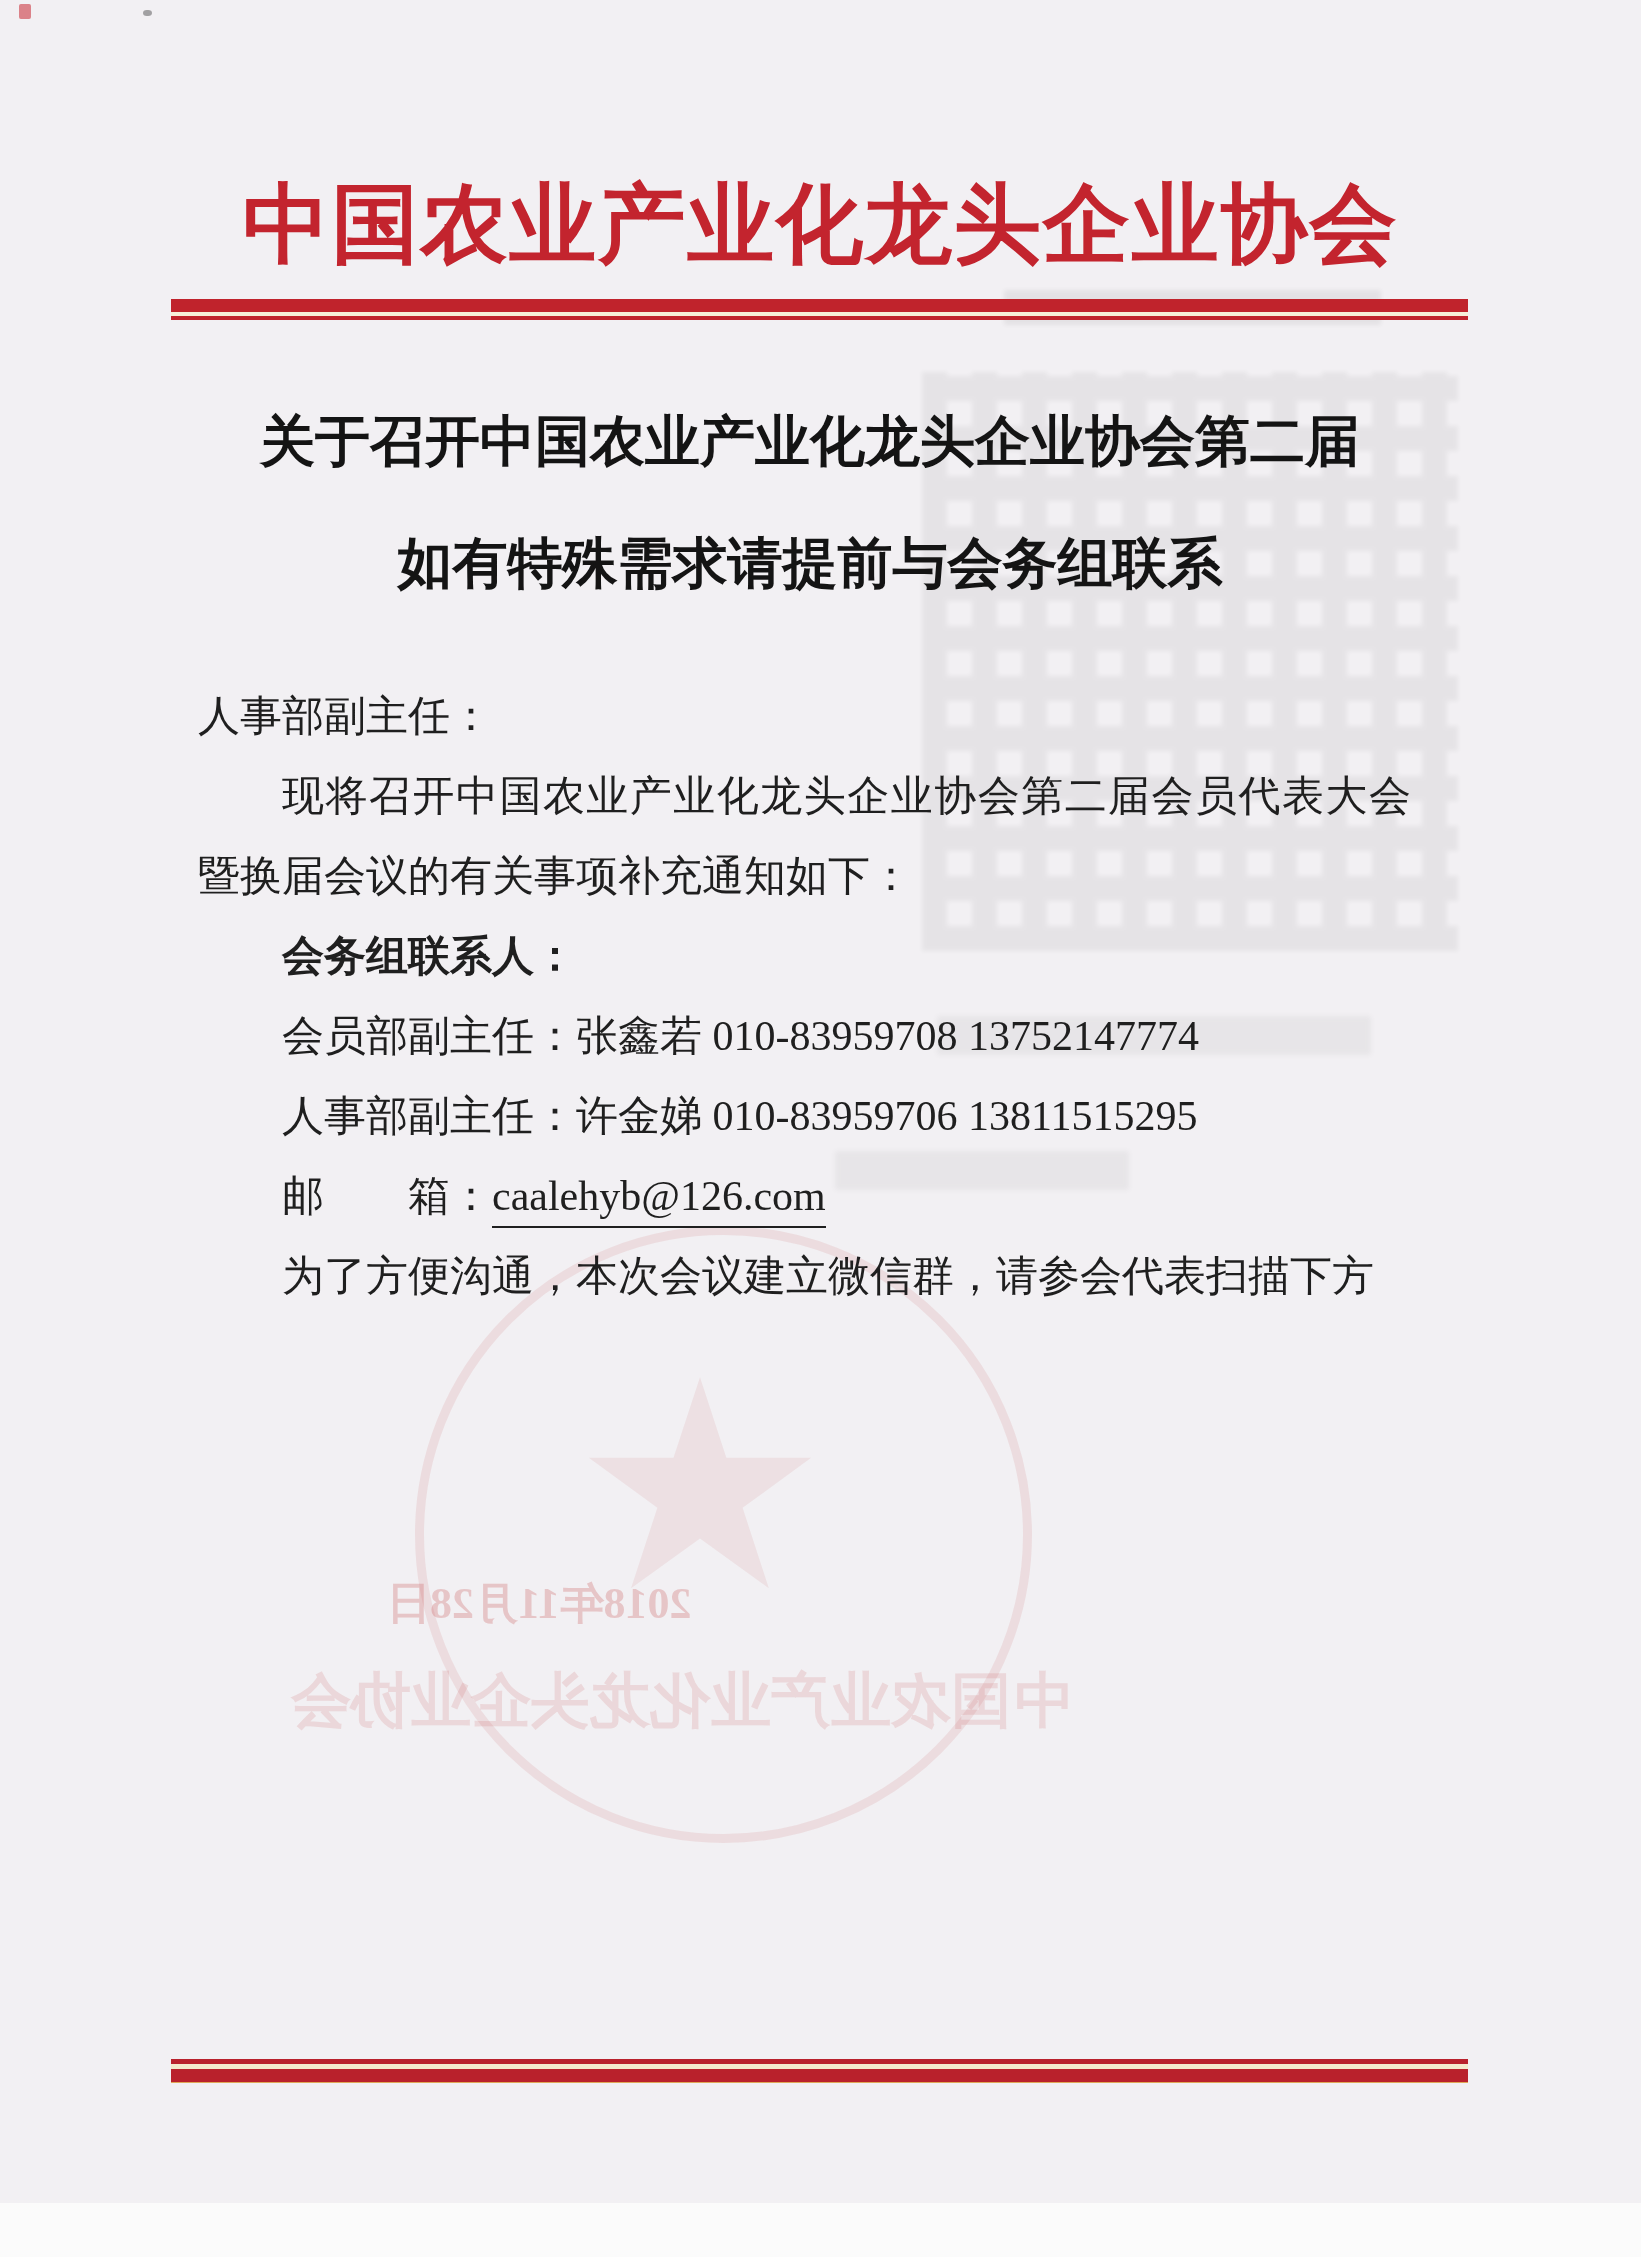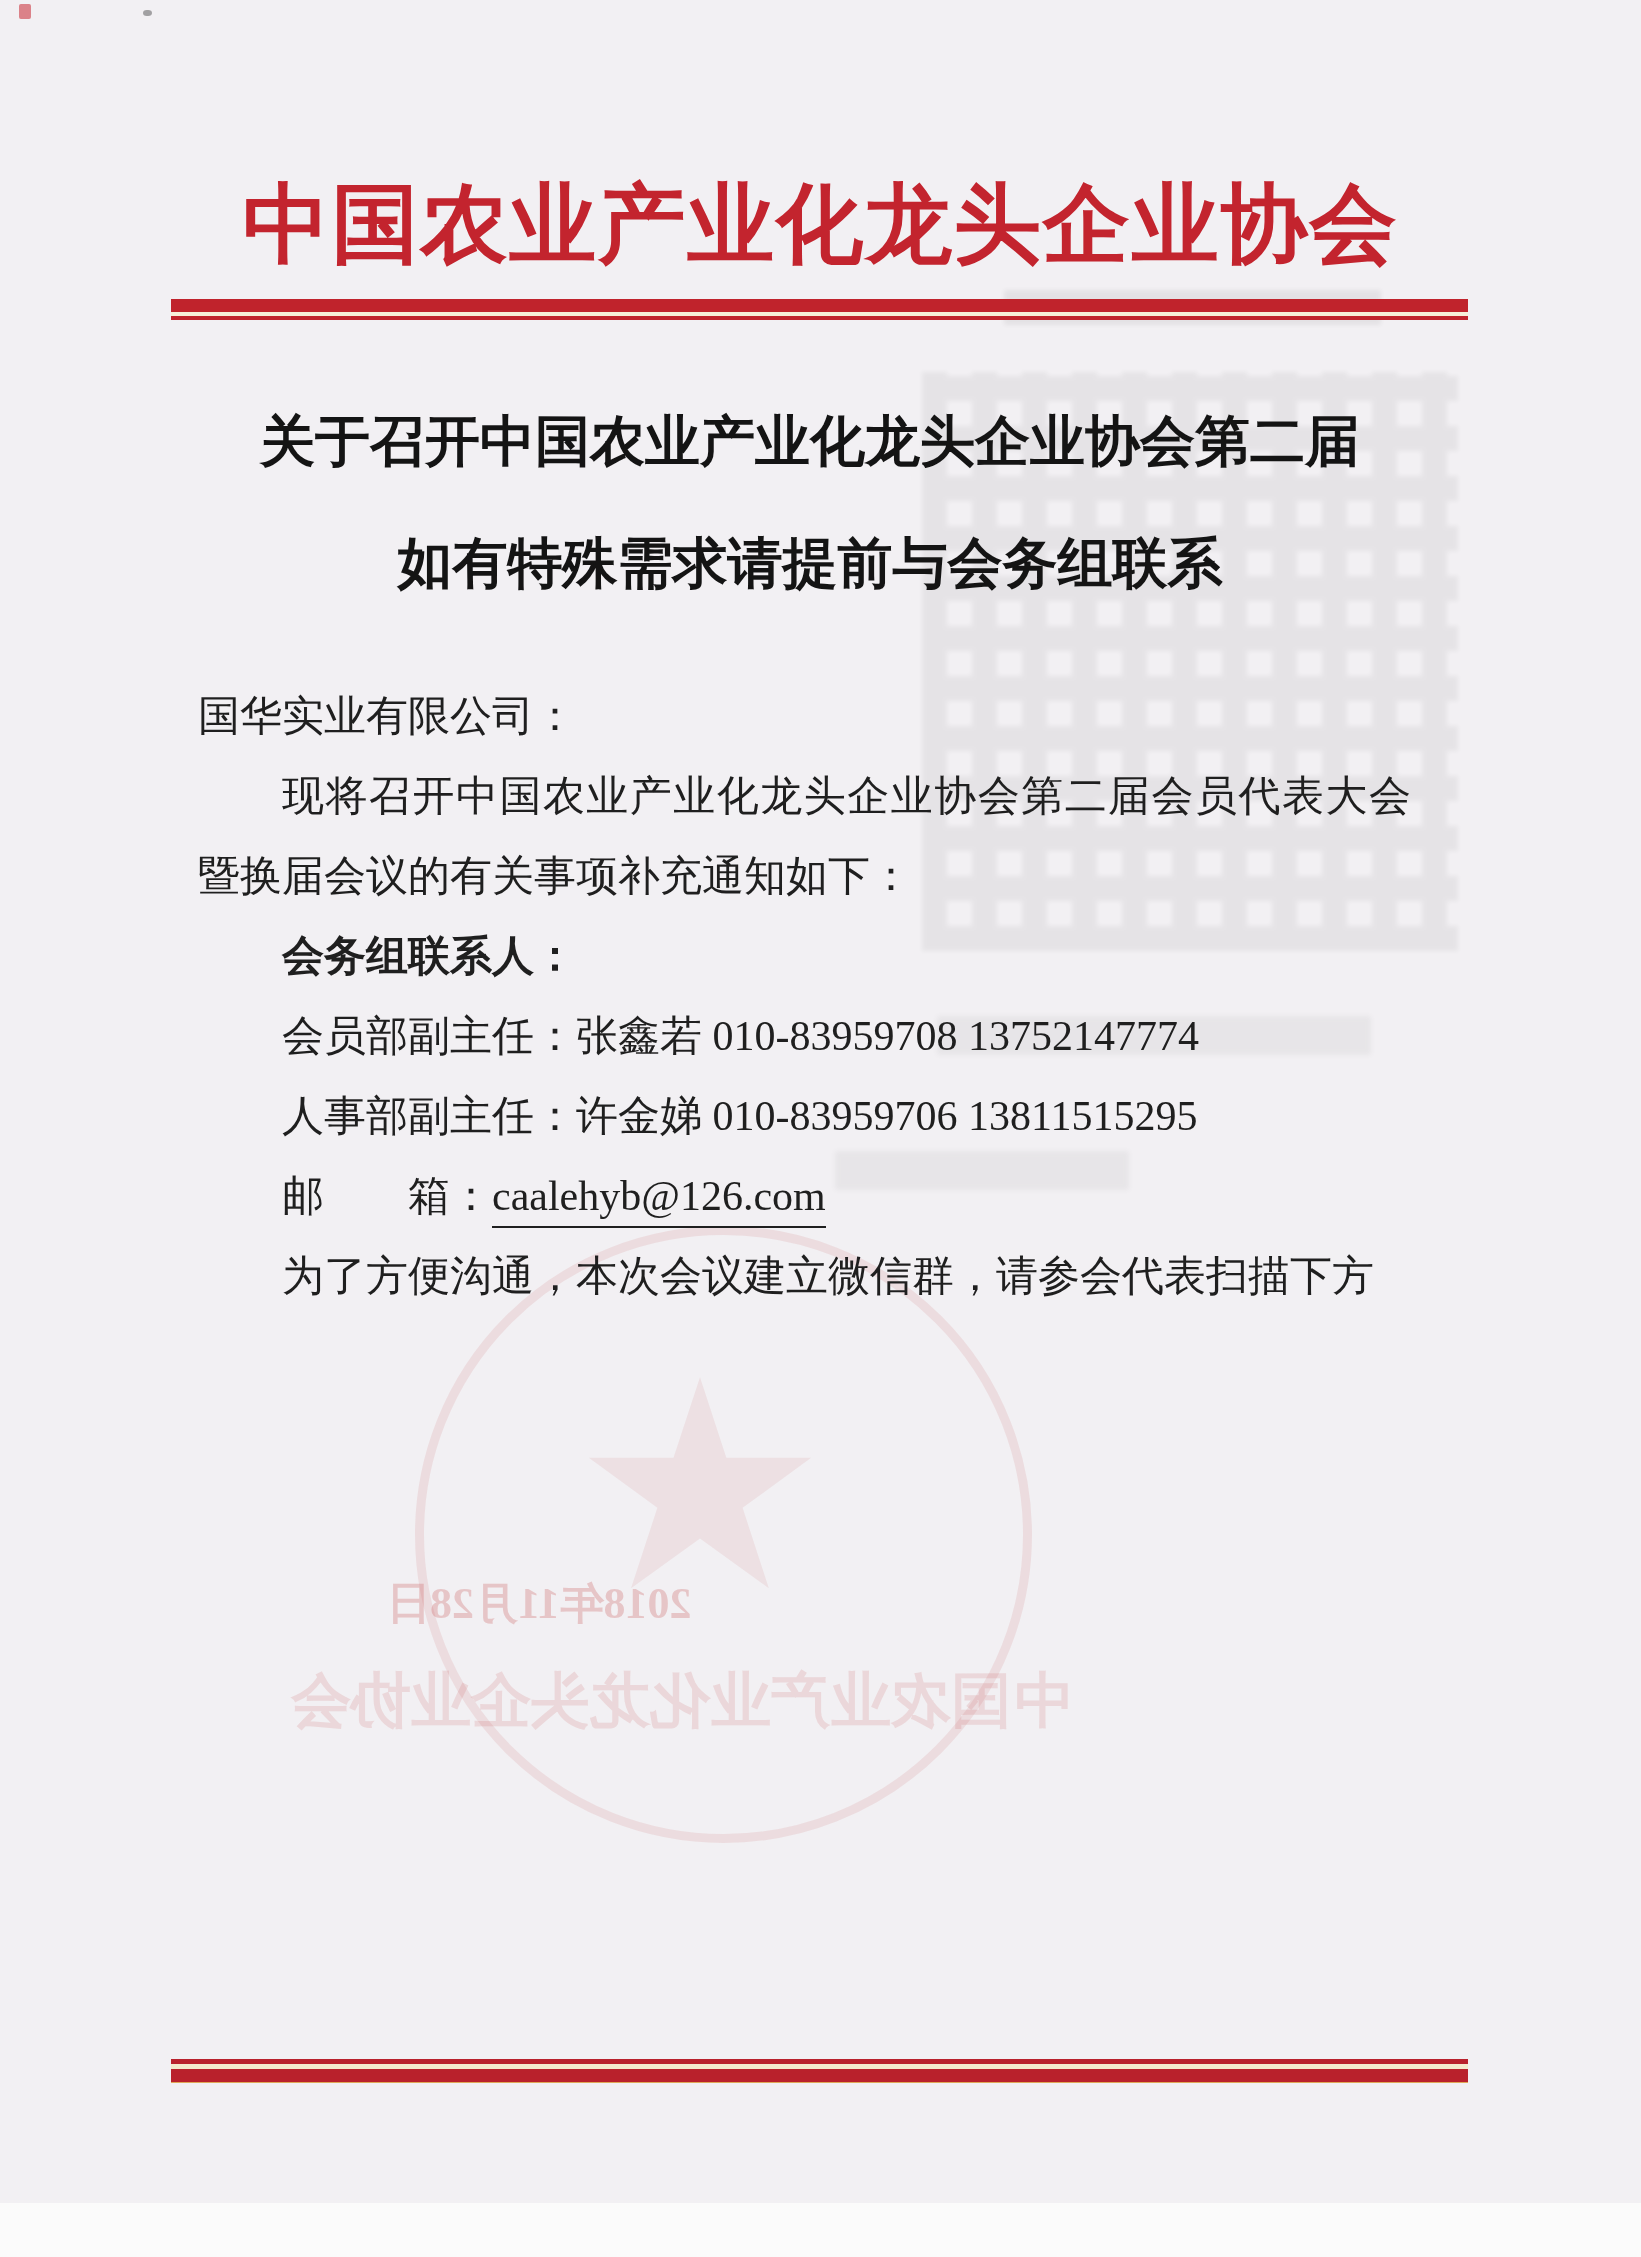--- a/index.html
+++ b/index.html
@@ -76,21 +76,21 @@
     <div class="band gap"></div>
     <div class="band thin"></div>
   </div>
 
   <div class="doc-title">
     <div class="t-line">关于召开中国农业产业化龙头企业协会第二届</div>
     <div class="t-line">如有特殊需求请提前与会务组联系</div>
   </div>
 
   <div class="body-block">
-    <p class="greeting">国华实业有限公司：</p>
+    <p class="greeting">人事部副主任：</p>
     <p class="ind"><span>现将召开中国农业产业化龙头企业协会第二届会员代表大会暨换届会议的有关事项补充通知如下：</span></p>
     <p class="ind b">会务组联系人：</p>
     <p class="ind">会员部副主任：张鑫若 010-83959708 13752147774</p>
     <p class="ind">人事部副主任：许金娣 010-83959706 13811515295</p>
     <p class="ind"><span>邮　　箱：</span><span class="u">caalehyb@126.com</span></p>
     <p class="ind">为了方便沟通，本次会议建立微信群，请参会代表扫描下方</p>
   </div>
 
   <div class="rule footer-rule">
     <div class="band thin"></div>

